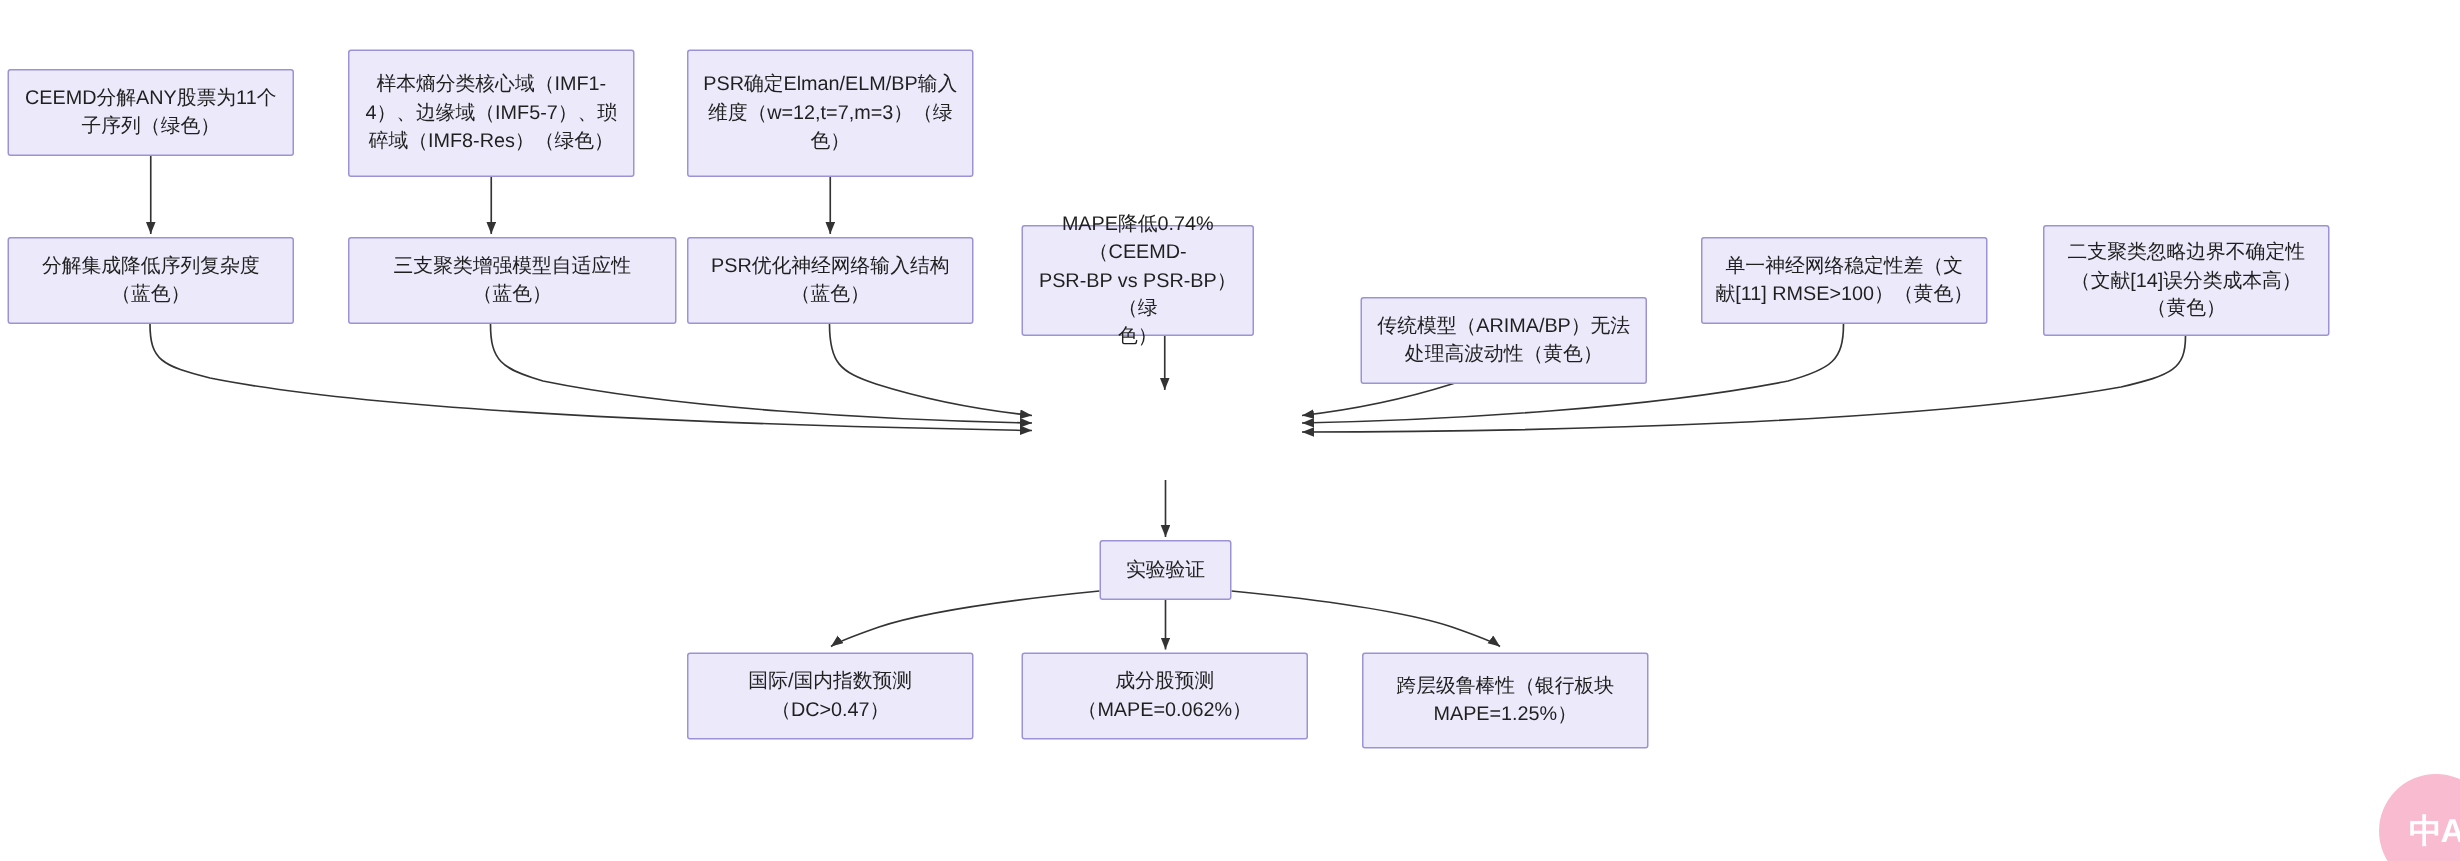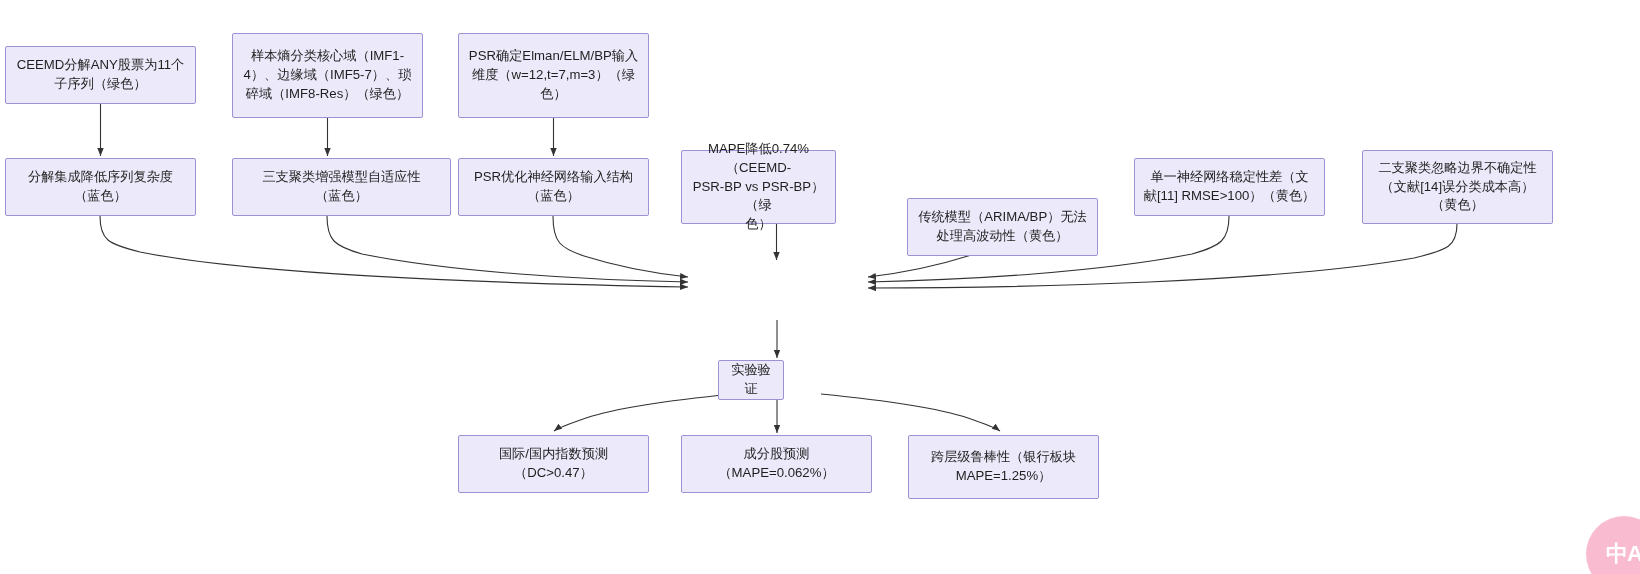--- a/index.html
+++ b/index.html
@@ -156,21 +156,21 @@
 献[11] RMSE&gt;100）（黄色）</span>
   </div>
 
   <div class="node" style="left:1362px;top:150px;width:191px;height:74px;text-align:center;">
     <span class="label">二支聚类忽略边界不确定性
 （文献[14]误分类成本高）
 （黄色）</span>
   </div>
 
 
-  <div class="node" style="left:718px;top:360px;width:66px;height:40px;">
+  <div class="node" style="left:733px;top:360px;width:88px;height:40px;">
     <span class="label">实验验证</span>
   </div>
 
   <div class="node" style="left:458px;top:435px;width:191px;height:58px;">
     <span class="label">国际/国内指数预测
 （DC&gt;0.47）</span>
   </div>
 
   <div class="node" style="left:681px;top:435px;width:191px;height:58px;justify-content:flex-end;">
     <span class="label">成分股预测

